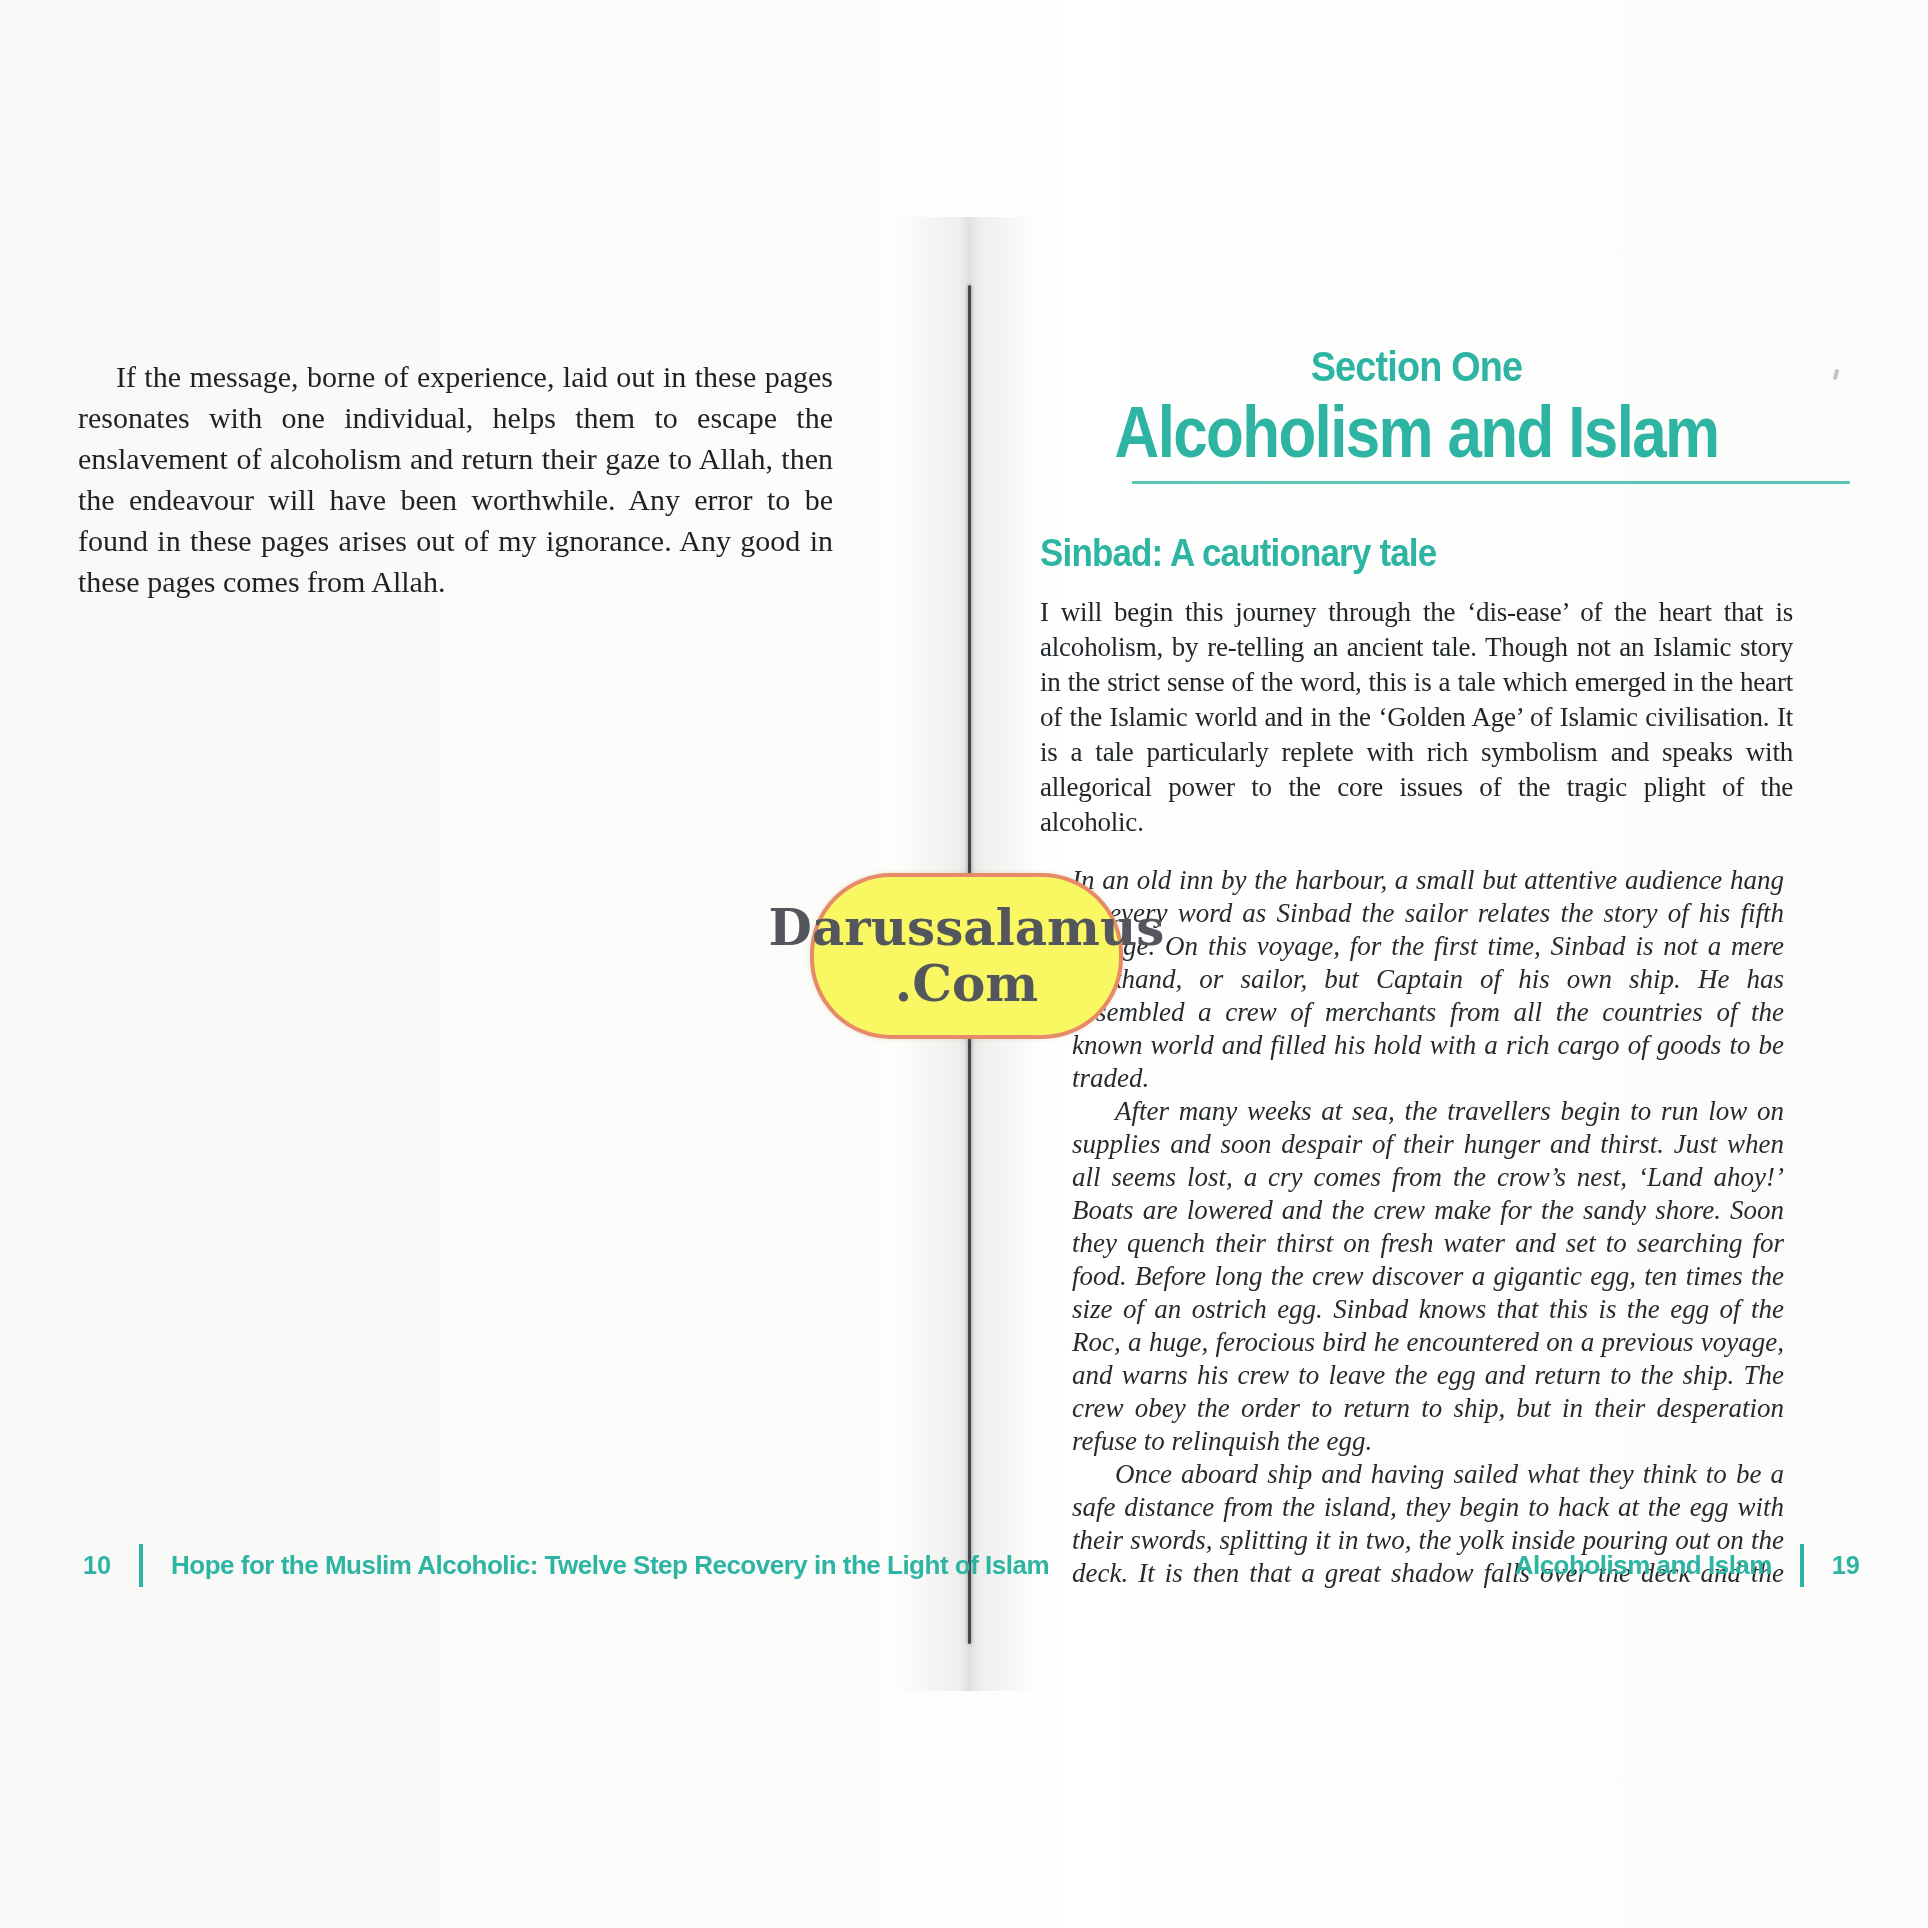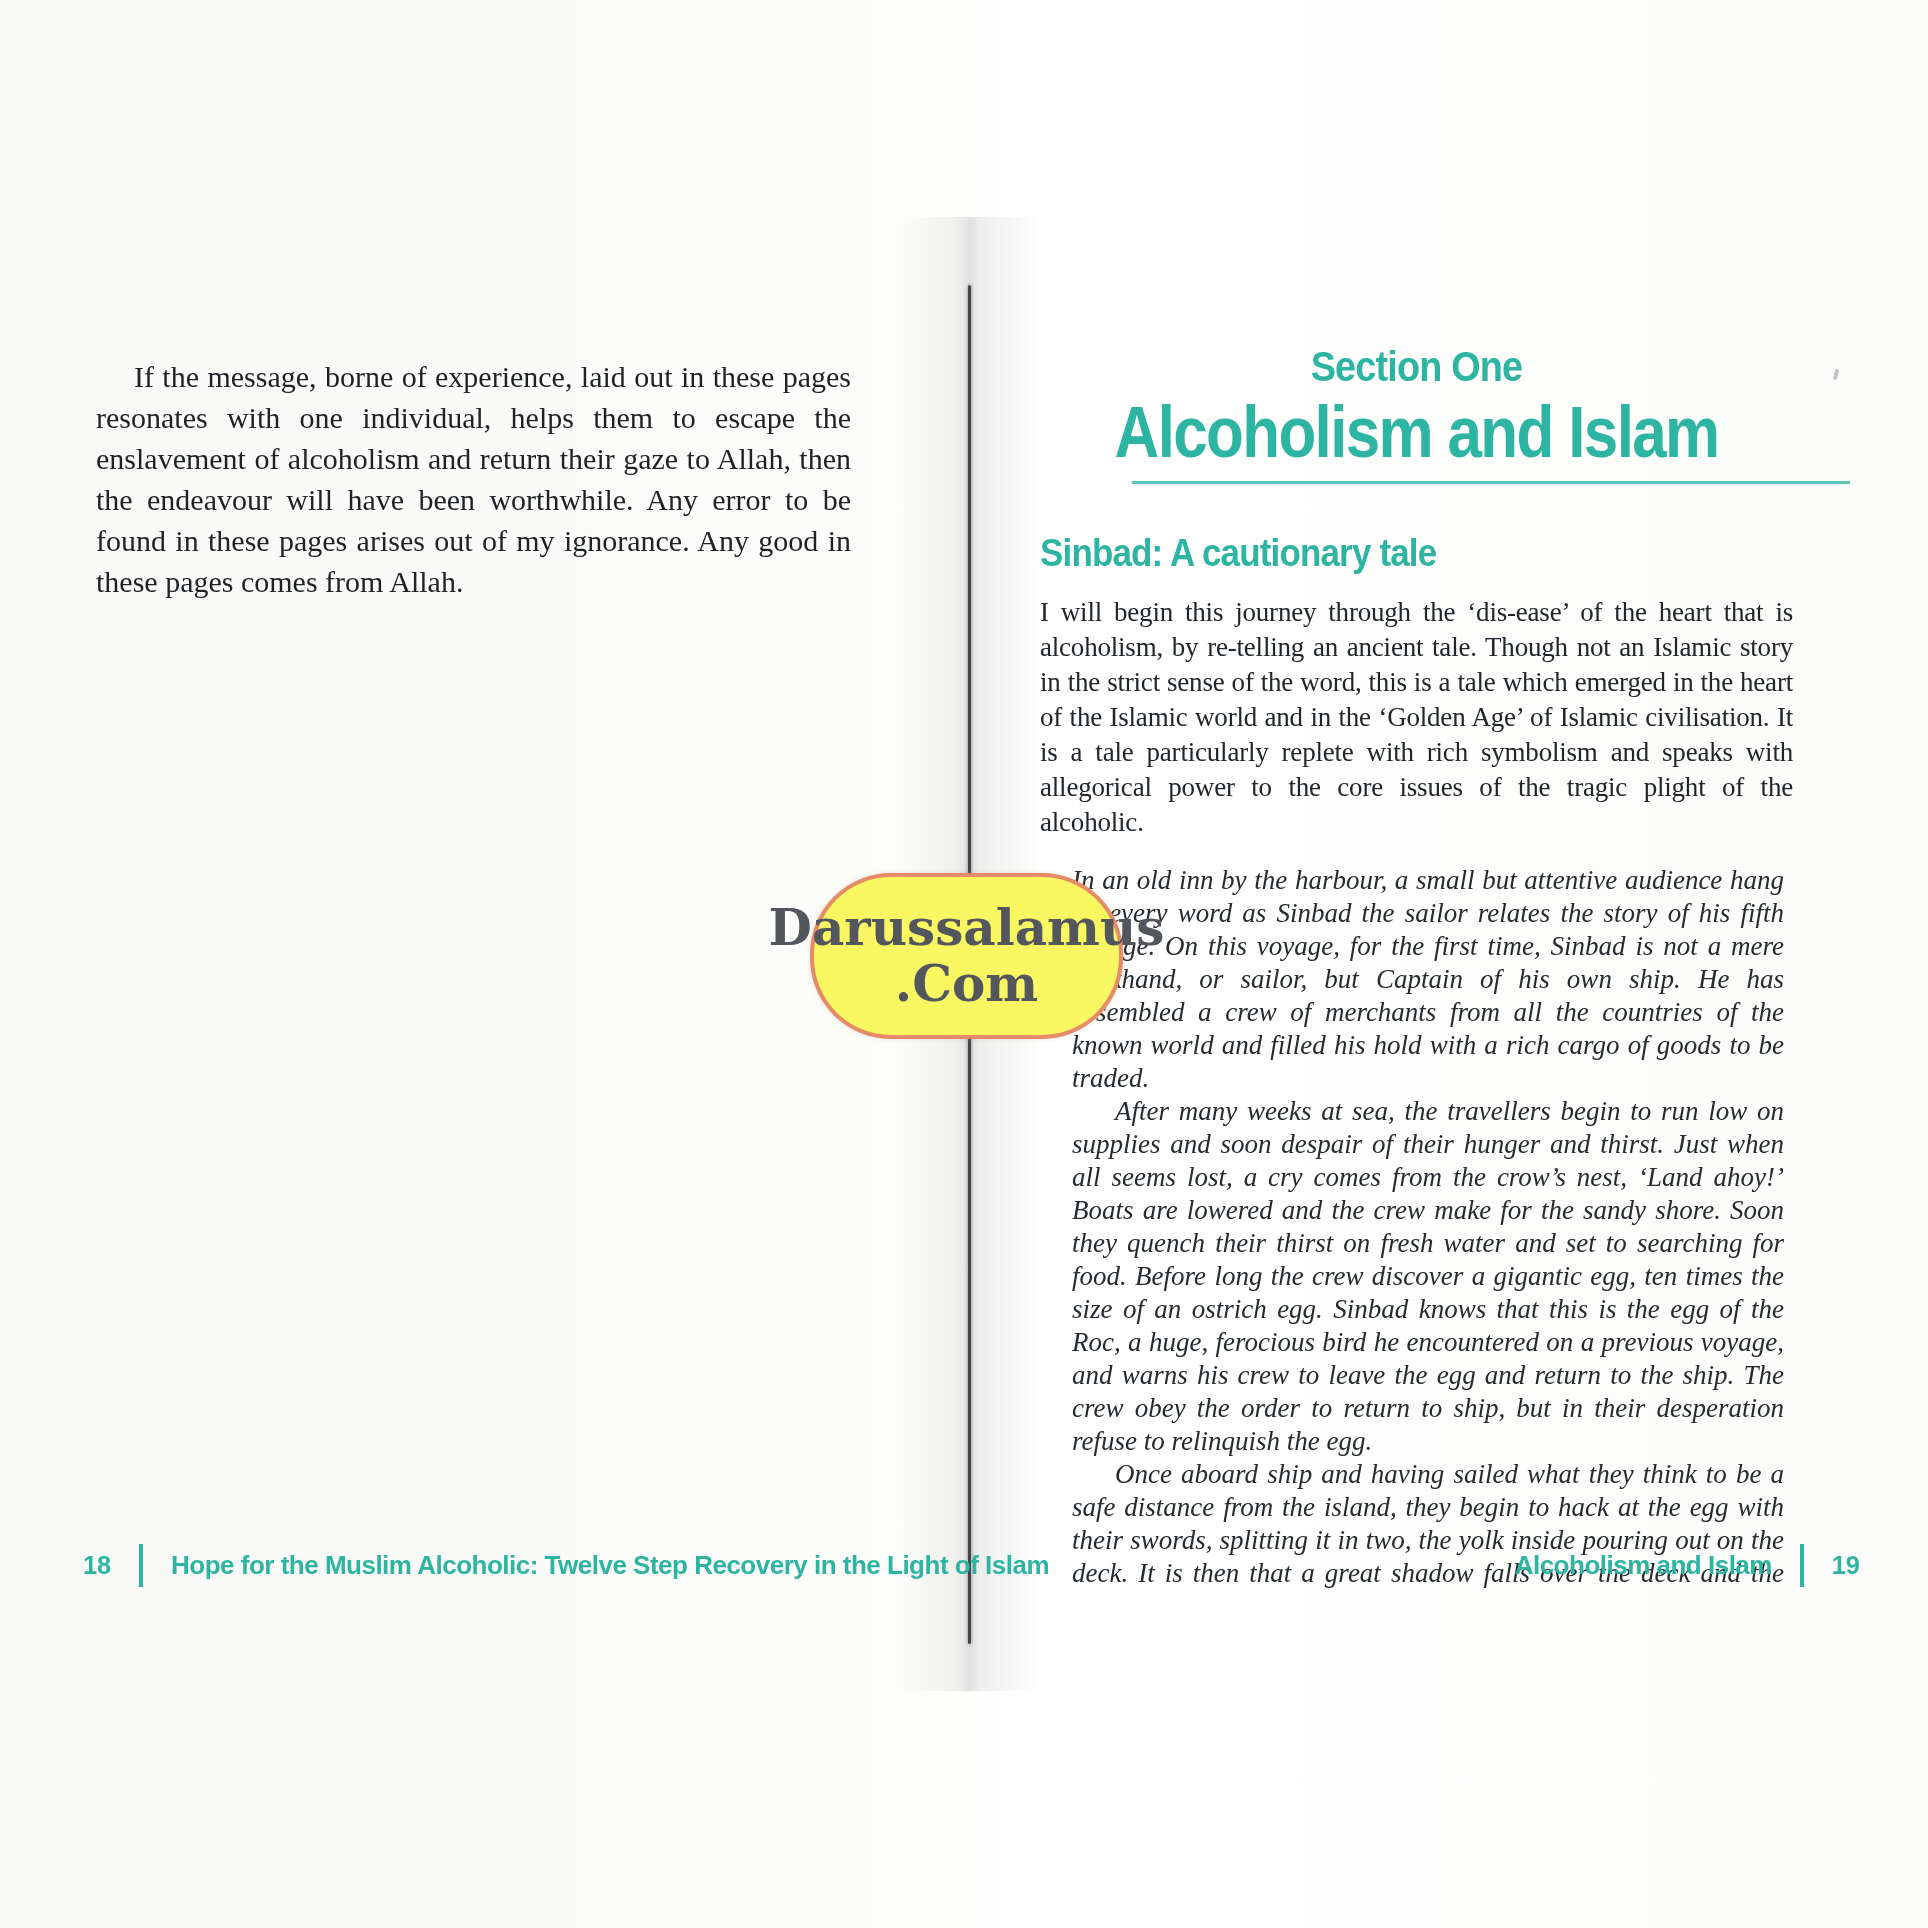--- a/index.html
+++ b/index.html
@@ -23,21 +23,21 @@
       rgba(110,110,108,0) 100%);
   }
   .spine-line{
     position:absolute;left:968px;top:285px;width:2.8px;height:1359px;
     background:#42464a;
     box-shadow:0 0 3.8px rgba(40,44,46,0.55);
     border-radius:1.9px;
   }
   
   .left-col{
-    position:absolute;left:96px;top:356px;width:755px;
+    position:absolute;left:78px;top:356px;width:755px;
   }
   .left-par{
     margin:0;
     font-size:30px;line-height:41px;
     text-align:justify;text-indent:38px;
     color:#1e2126;
   }
   
   .right-col{
     position:absolute;left:1040px;top:344px;width:753px;
@@ -132,21 +132,21 @@
 
   <div class="gutter-shade"></div>
   <div class="spine-line"></div>
   <div class="speck"></div>
 
   <section class="left-col">
     <p class="left-par">If the message, borne of experience, laid out in these pages resonates with one individual, helps them to escape the enslavement of alcoholism and return their gaze to Allah, then the endeavour will have been worthwhile. Any error to be found in these pages arises out of my ignorance. Any good in these pages comes from Allah.</p>
   </section>
 
   <footer class="footer footer-left">
-    <span class="page-num">18</span>
+    <span class="page-num">10</span>
     <span class="footer-bar"></span>
     <span class="footer-title">Hope for the Muslim Alcoholic: Twelve Step Recovery in the Light of Islam</span>
   </footer>
 
   <section class="right-col">
     <div class="section-label teal">Section One</div>
     <h1 class="section-title teal">Alcoholism and Islam</h1>
     <div class="title-rule"></div>
 
     <h2 class="subheading teal">Sinbad: A cautionary tale</h2>

